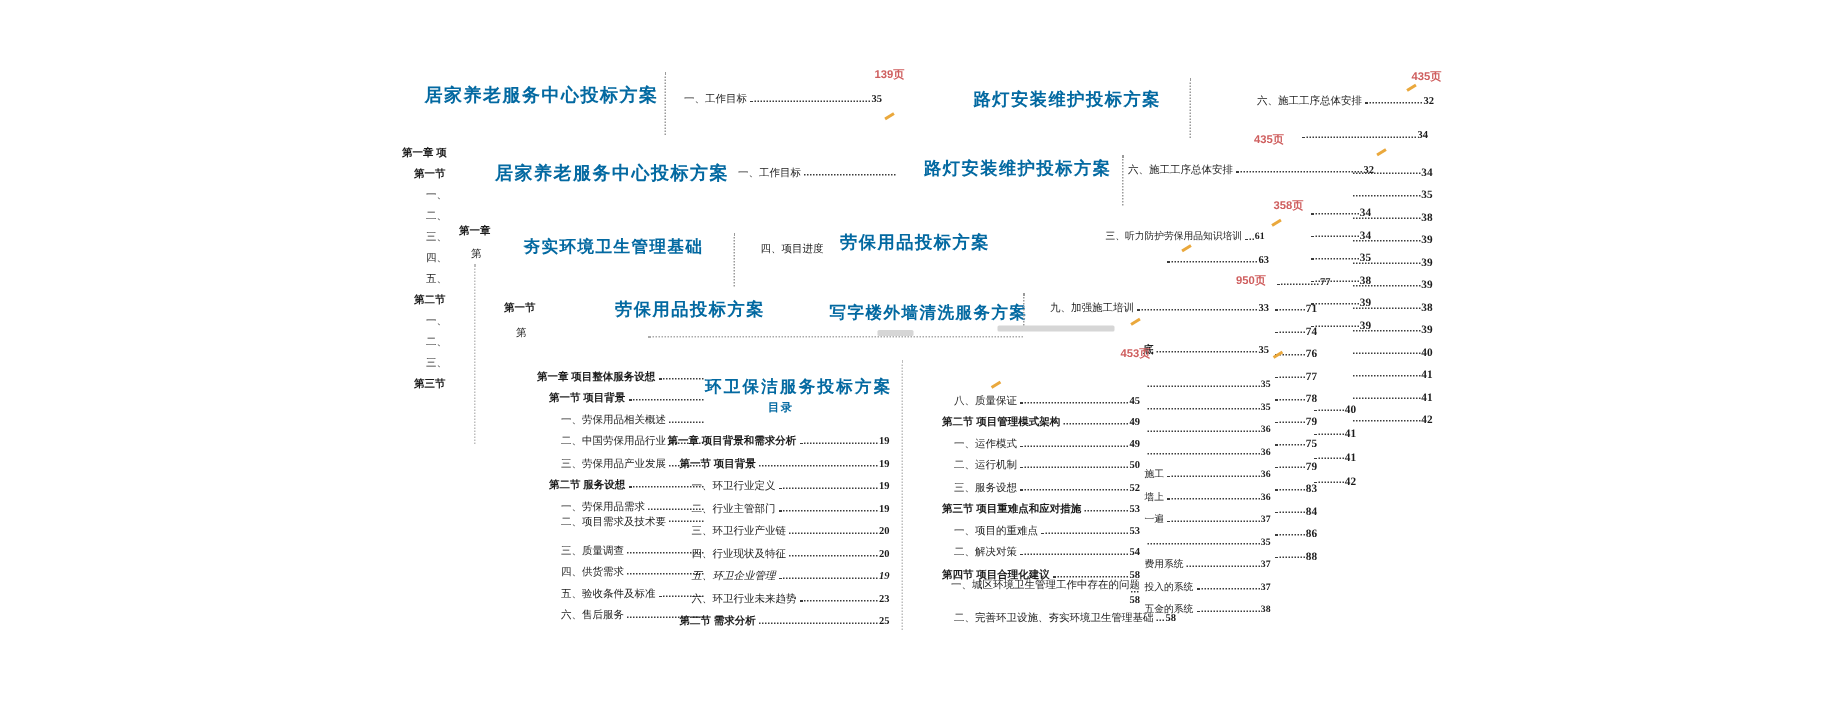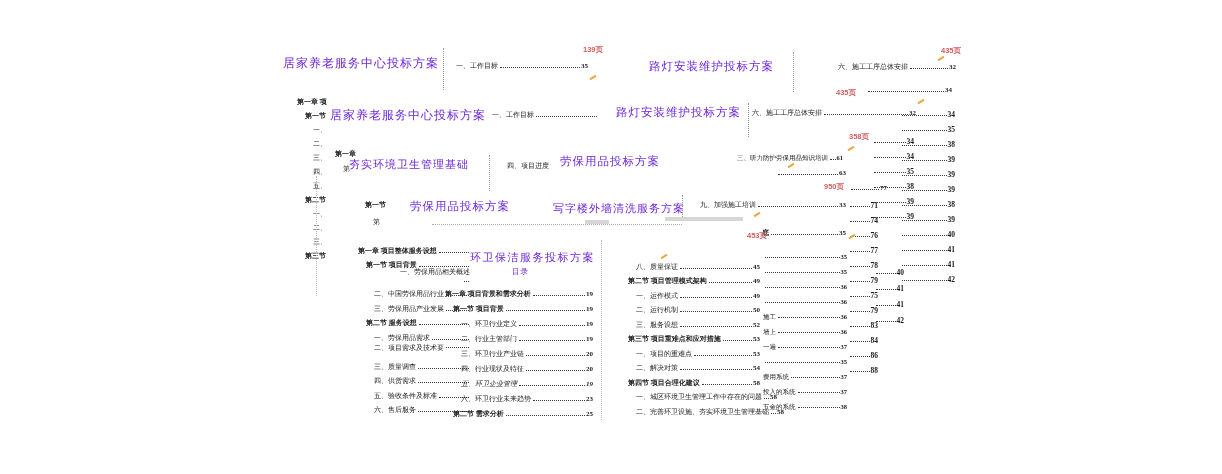--- a/index.html
+++ b/index.html
@@ -1,35 +1,35 @@
 <!DOCTYPE html>
 <html><head>
 <meta charset="utf-8">
 <style>
   html,body{margin:0;padding:0;background:#ffffff;}
   #stage{position:relative;width:1222px;height:474px;background:#ffffff;overflow:hidden;
          font-family:"Liberation Serif","DejaVu Serif",serif;color:#1c1c1c;}
   .abs{position:absolute;}
-  .doc-title{font-family:"Liberation Sans","DejaVu Sans",sans-serif;font-weight:normal;color:#6d28d9;
+  .doc-title{font-family:"Liberation Sans","DejaVu Sans",sans-serif;font-weight:bold;color:#0369a1;
              white-space:nowrap;letter-spacing:1px;}
   .trow{display:flex;align-items:flex-end;white-space:nowrap;line-height:1;}
   .trow .t{flex:none;}
   .leader{flex:1;border-bottom:1px dotted #3c3c3c;margin:0 1px 2px 2px;min-width:5px;}
   .trow .p{flex:none;font-weight:bold;}
   .rowblock .trow{height:var(--step,15px);font-size:var(--fs,7px);}
   .single{font-size:var(--fs,7px);}
   .bold{font-weight:bold;}
   .redlab{color:#cf5f5f;font-weight:bold;font-size:7.5px;white-space:nowrap;
           font-family:"Liberation Sans","DejaVu Sans",sans-serif;}
   .vdot{border-left:1px dotted #9a9a9a;width:0;}
   .vdot.lt{border-left-color:#bdbdbd;}
   .hdot{border-top:1px dotted #ababab;height:0;}
   .blurbar{background:#b5b5b5;opacity:.55;border-radius:1px;}
   .tick{width:2px;height:7px;background:#eaa83c;transform:rotate(58deg);}
-  .frag .t{white-space:nowrap;margin-left:29px;}
+  .frag .t{white-space:nowrap;}
 </style>
 </head>
 <body>
 
 <div id="stage">
 
   <div class="abs rowblock" style="left:268px;top:92px;width:42px;--step:14px;--fs:7px">
   <div class="trow frag bold">
     <span class="t">第一章 项</span>
   </div>
@@ -169,21 +169,21 @@
     <span class="leader"></span>
     <span class="p"></span>
   </div>
 
   <div class="trow bold" style="padding-left: 8px;">
     <span class="t">第一节 项目背景</span>
     <span class="leader"></span>
     <span class="p"></span>
   </div>
 
-  <div class="trow" style="padding-left: 16px; flex-direction: column;">
+  <div class="trow" style="padding-left: 16px;">
     <span class="t">一、劳保用品相关概述</span>
     <span class="leader"></span>
     <span class="p"></span>
   </div>
 
   <div class="trow" style="padding-left: 16px;">
     <span class="t">二、中国劳保用品行业</span>
     <span class="leader"></span>
     <span class="p"></span>
   </div>
@@ -339,21 +339,21 @@
     <span class="leader"></span>
     <span class="p">54</span>
   </div>
 
   <div class="trow bold" style="padding-left: 8px;">
     <span class="t">第四节 项目合理化建议</span>
     <span class="leader"></span>
     <span class="p">58</span>
   </div>
 
-  <div class="trow" style="padding-left: 16px;">
+  <div class="trow" style="padding-left: 16px; flex-direction: column;">
     <span class="t">一、城区环境卫生管理工作中存在的问题</span>
     <span class="leader"></span>
     <span class="p">58</span>
   </div>
 
   <div class="trow" style="padding-left: 16px;">
     <span class="t">二、完善环卫设施、夯实环境卫生管理基础</span>
     <span class="leader"></span>
     <span class="p">58</span>
   </div>

